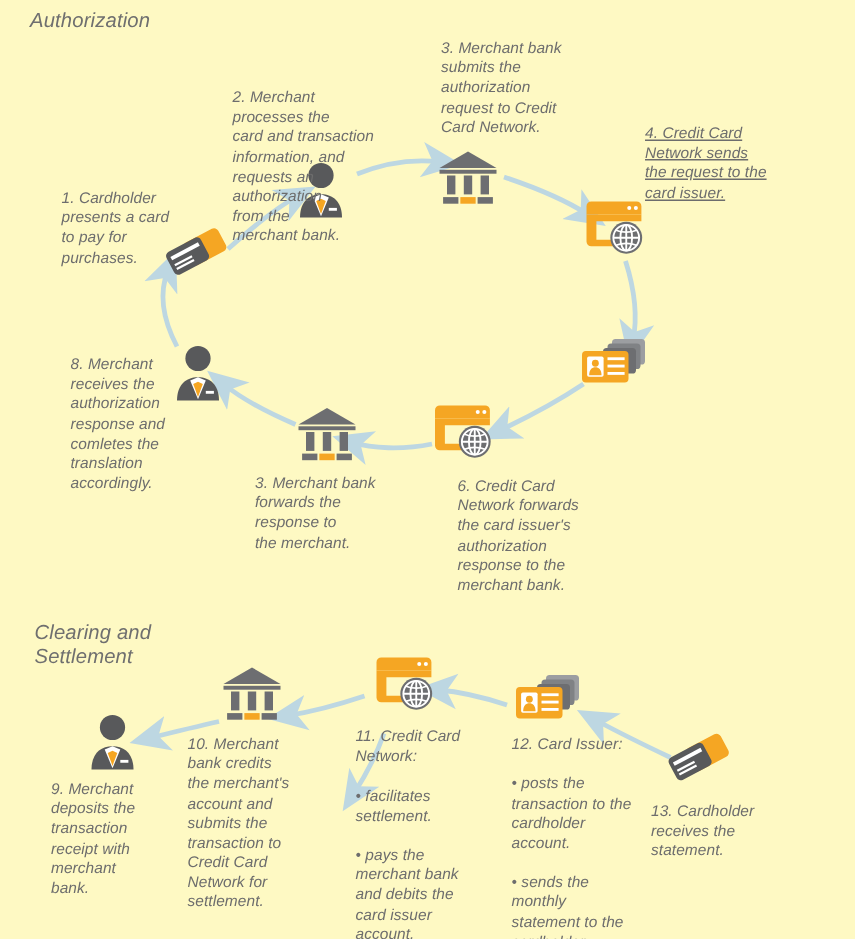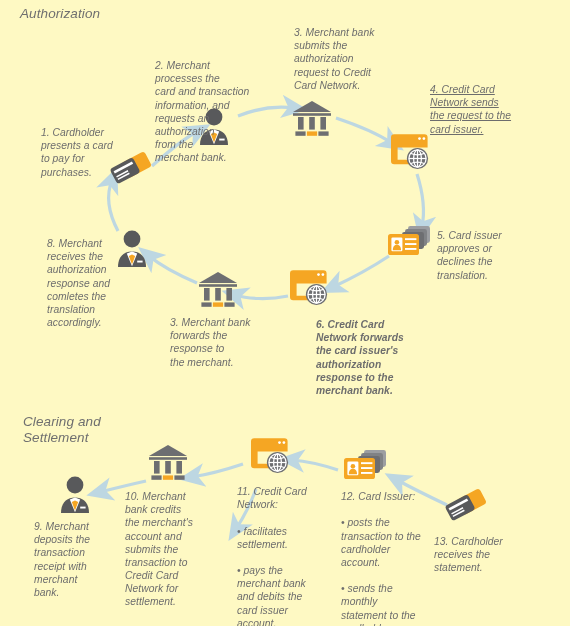--- a/index.html
+++ b/index.html
@@ -292,26 +292,22 @@
 submits the
 authorization
 request to Credit
 Card Network.</div>
 
   <div class="caption" style="left:430px; top:83px; width:100px;text-decoration:underline;">4. Credit Card
 Network sends
 the request to the
 card issuer.</div>
 
-  <div class="caption" style="left:437px; top:229px; width:94px;">5. Card issuer
-approves or
-declines the
-translation.</div>
-
-  <div class="caption" style="left:316px; top:318px; width:98px;font-weight:bold;">6. Credit Card
+
+  <div class="caption" style="left:305px; top:318px; width:98px;">6. Credit Card
 Network forwards
 the card issuer's
 authorization
 response to the
 merchant bank.</div>
 
   <div class="caption" style="left:170px; top:316px; width:98px;">3. Merchant bank
 forwards the
 response to
 the merchant.</div>

